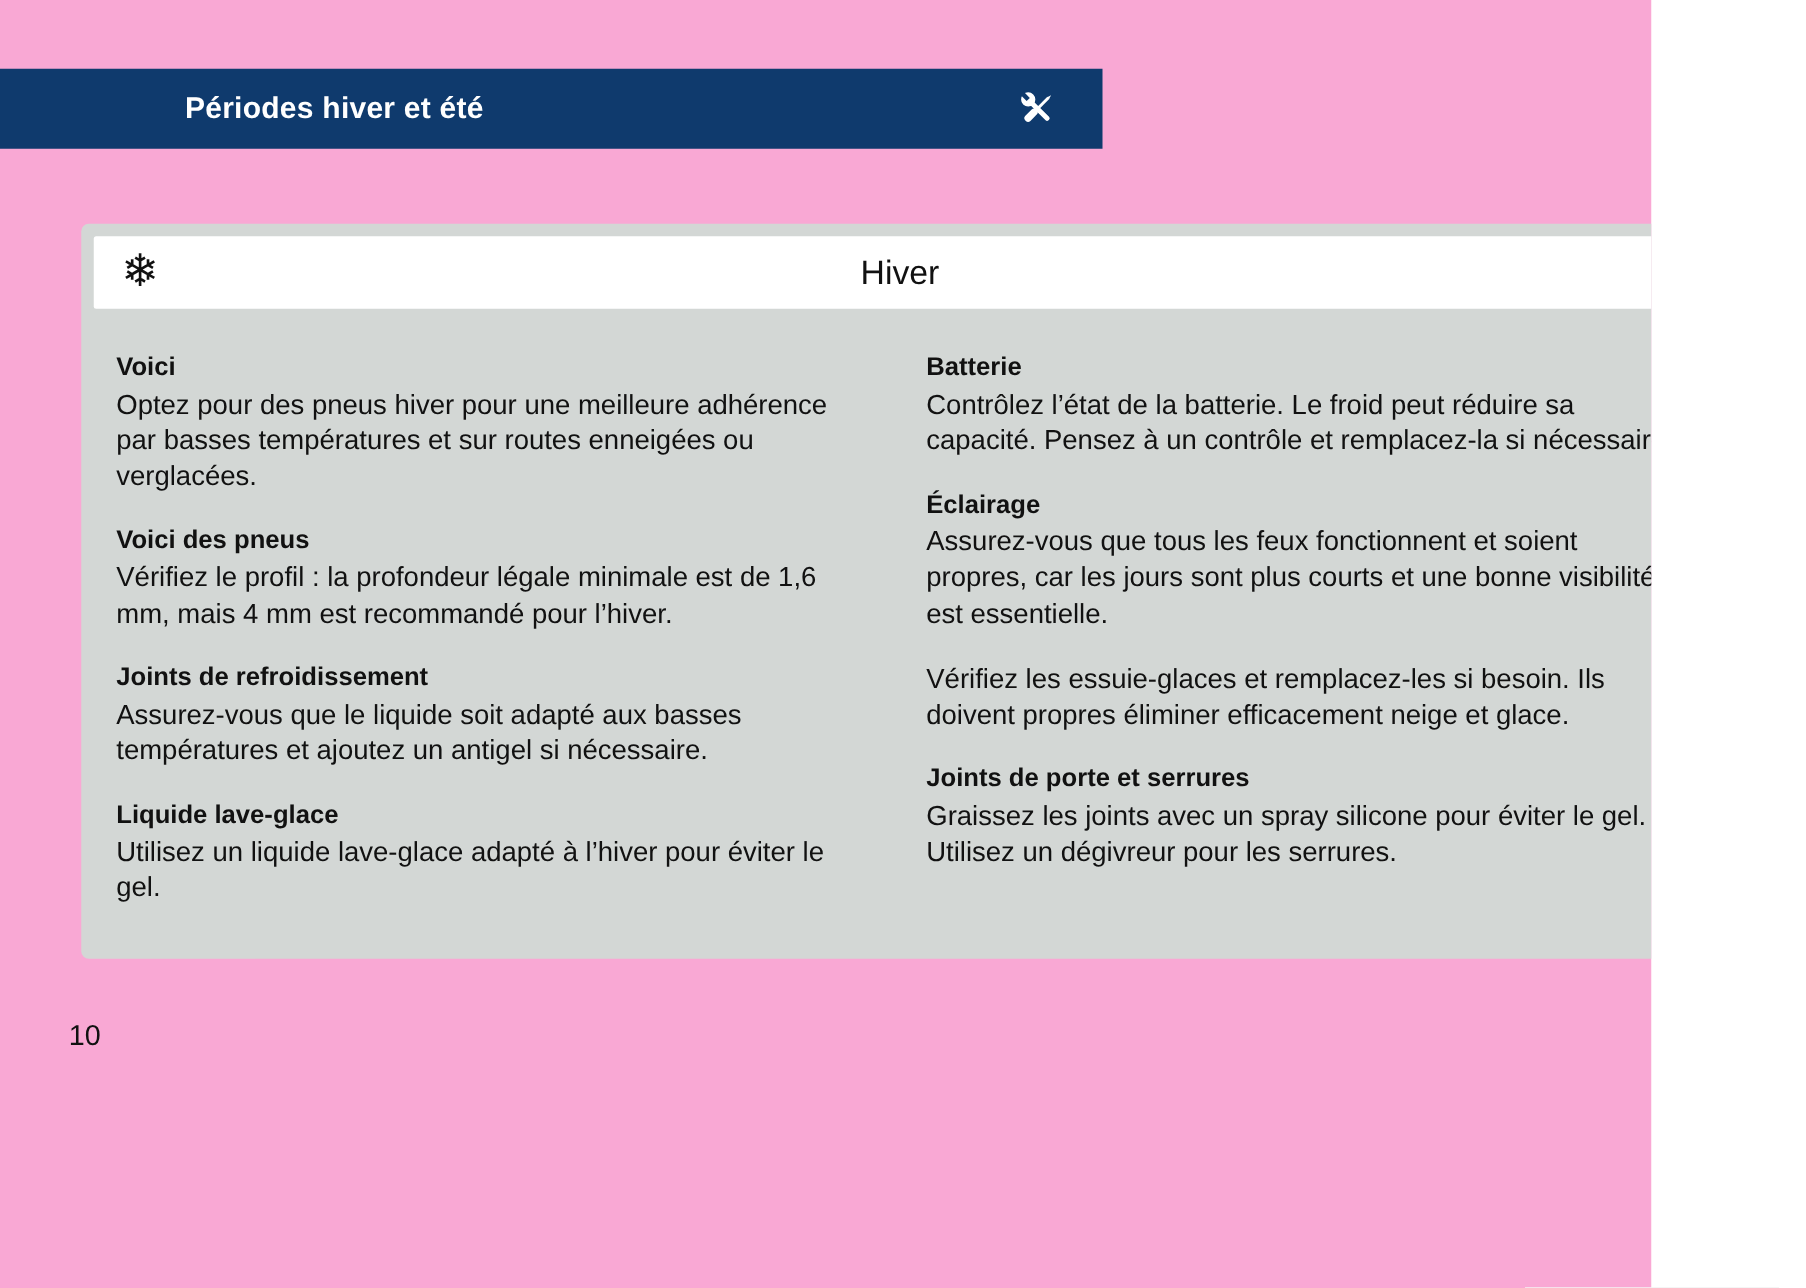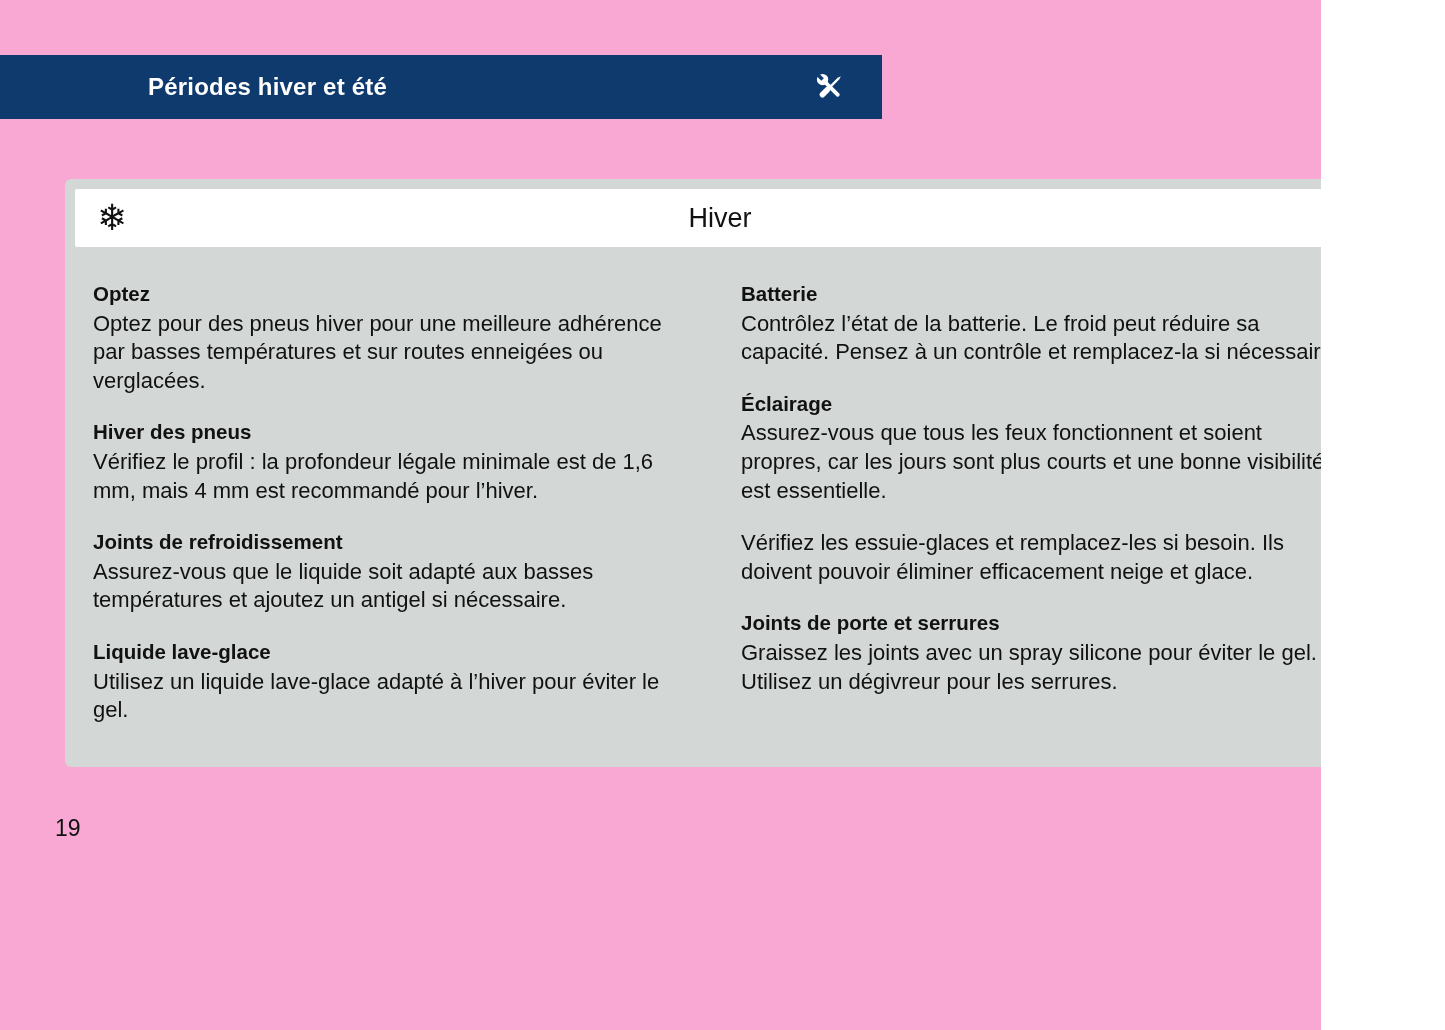--- a/index.html
+++ b/index.html
@@ -150,25 +150,25 @@
 
   <section class="season-card">
     <div class="card-header">
       <span class="snowflake">❄</span>
       <h2 class="card-title">Hiver</h2>
     </div>
     <div class="card-body">
 
       <div class="col">
         <div class="item">
-          <h3 class="item-heading">Optez</h3>
+          <h3 class="item-heading">Voici</h3>
           <p class="item-body">Optez pour des pneus hiver pour une meilleure adhérence par basses températures et sur routes enneigées ou verglacées.</p>
         </div>
         <div class="item">
-          <h3 class="item-heading">Hiver des pneus</h3>
+          <h3 class="item-heading">Voici des pneus</h3>
           <p class="item-body">Vérifiez le profil : la profondeur légale minimale est de 1,6 mm, mais 4 mm est recommandé pour l’hiver.</p>
         </div>
         <div class="item">
           <h3 class="item-heading">Joints de refroidissement</h3>
           <p class="item-body">Assurez-vous que le liquide soit adapté aux basses températures et ajoutez un antigel si nécessaire.</p>
         </div>
         <div class="item">
           <h3 class="item-heading">Liquide lave-glace</h3>
           <p class="item-body">Utilisez un liquide lave-glace adapté à l’hiver pour éviter le gel.</p>
         </div>
@@ -177,26 +177,26 @@
       <div class="col">
         <div class="item">
           <h3 class="item-heading">Batterie</h3>
           <p class="item-body">Contrôlez l’état de la batterie. Le froid peut réduire sa capacité. Pensez à un contrôle et remplacez-la si nécessaire.</p>
         </div>
         <div class="item">
           <h3 class="item-heading">Éclairage</h3>
           <p class="item-body">Assurez-vous que tous les feux fonctionnent et soient propres, car les jours sont plus courts et une bonne visibilité est essentielle.</p>
         </div>
         <div class="item">
-          <p class="item-body">Vérifiez les essuie-glaces et remplacez-les si besoin. Ils doivent pouvoir éliminer efficacement neige et glace.</p>
+          <p class="item-body">Vérifiez les essuie-glaces et remplacez-les si besoin. Ils doivent propres éliminer efficacement neige et glace.</p>
         </div>
         <div class="item">
           <h3 class="item-heading">Joints de porte et serrures</h3>
           <p class="item-body">Graissez les joints avec un spray silicone pour éviter le gel. Utilisez un dégivreur pour les serrures.</p>
         </div>
       </div>
 
     </div>
   </section>
 
-  <div class="page-number">19</div>
+  <div class="page-number">10</div>
 
 </div>
 
 </body></html>

